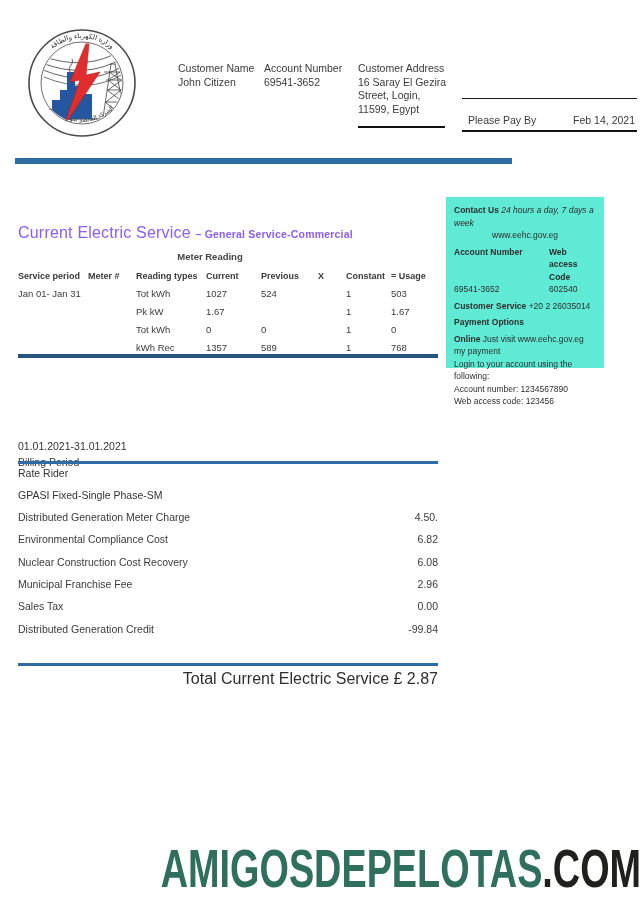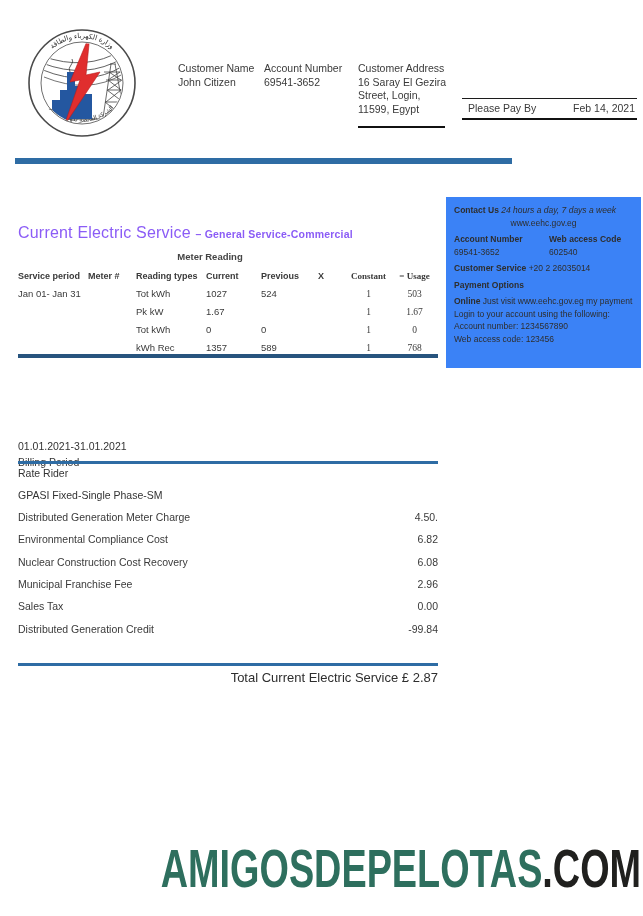--- a/index.html
+++ b/index.html
@@ -5,47 +5,47 @@
   html,body{margin:0;padding:0;background:#fff;}
   #page{position:relative;width:643px;height:916px;background:#ffffff;overflow:hidden;
         font-family:"Liberation Sans",sans-serif;color:#3a3a3a;}
   .abs{position:absolute;}
   .lbl{font-size:10.5px;line-height:13.5px;}
   .b{font-weight:bold;}
   
   .custcol{top:62px;}
   
   #payby{left:462px;top:98px;width:175px;border-top:1.4px solid #1c1c1c;font-size:10.5px;}
-  #payby .row{display:flex;justify-content:space-between;padding:3px 2px 4px 6px;}
+  #payby .row{display:flex;justify-content:space-between;padding:3px 2px 4px 6px;margin-top:12px;}
   #payby .row.first{border-bottom:2.2px solid #111;}
   
   .bar{background:#2e6ca4;}
   .navy{background:#27547e;}
   
   #svc-title{left:18px;top:224px;font-size:16px;color:#8b5cf6;letter-spacing:.2px;}
   #svc-title .sub{font-size:10.5px;font-weight:bold;}
   #meter-reading{left:120px;top:251px;width:180px;text-align:center;font-size:9.5px;font-weight:bold;color:#444;}
   
   #mtable{left:18px;top:267px;width:424px;font-size:9.5px;}
   #mtable .grid{display:grid;grid-template-columns:70px 48px 70px 55px 57px 28px 45px 47px;}
   #mtable .h{font-weight:bold;font-size:9px;line-height:18px;}
   #mtable .c{line-height:18px;}
-  #mtable .r{text-align:center;font-family:Liberation Serif, serif;}
-  
-  #contact{left:446px;top:197px;width:195px;height:171px;background:#3b82f6;box-sizing:border-box;
+  #mtable .r{text-align:left;}
+  
+  #contact{left:446px;top:197px;width:158px;height:171px;background:#5eead4;box-sizing:border-box;
            padding:7px 8px;font-size:8.5px;line-height:12.5px;color:#2e2e2e;}
   #contact .ctr{text-align:center;}
   #contact .gap{height:4px;}
   #contact .cols{display:grid;grid-template-columns:95px 1fr;}
   .it{font-style:italic;}
   
   .bill{left:18px;font-size:10.5px;color:#333;}
   #charges{left:18px;top:506px;width:420px;}
   .charge{display:flex;justify-content:space-between;height:22.3px;align-items:center;font-size:10.5px;}
-  #total-line{left:18px;top:670px;width:420px;text-align:right;font-size:13px;color:#2e2e2e;}
+  #total-line{left:18px;top:670px;width:420px;text-align:right;font-size:16px;color:#2e2e2e;}
   
   #watermark{right:2px;top:841px;font-size:54px;font-weight:700;line-height:1;white-space:nowrap;
              transform:scaleX(0.70);transform-origin:100% 50%;letter-spacing:0px;
              font-family:"Liberation Sans",sans-serif;}
   #watermark .g{color:#2e6f5e;}
   #watermark .k{color:#20201e;}
 </style>
 </head>
 <body>
 

